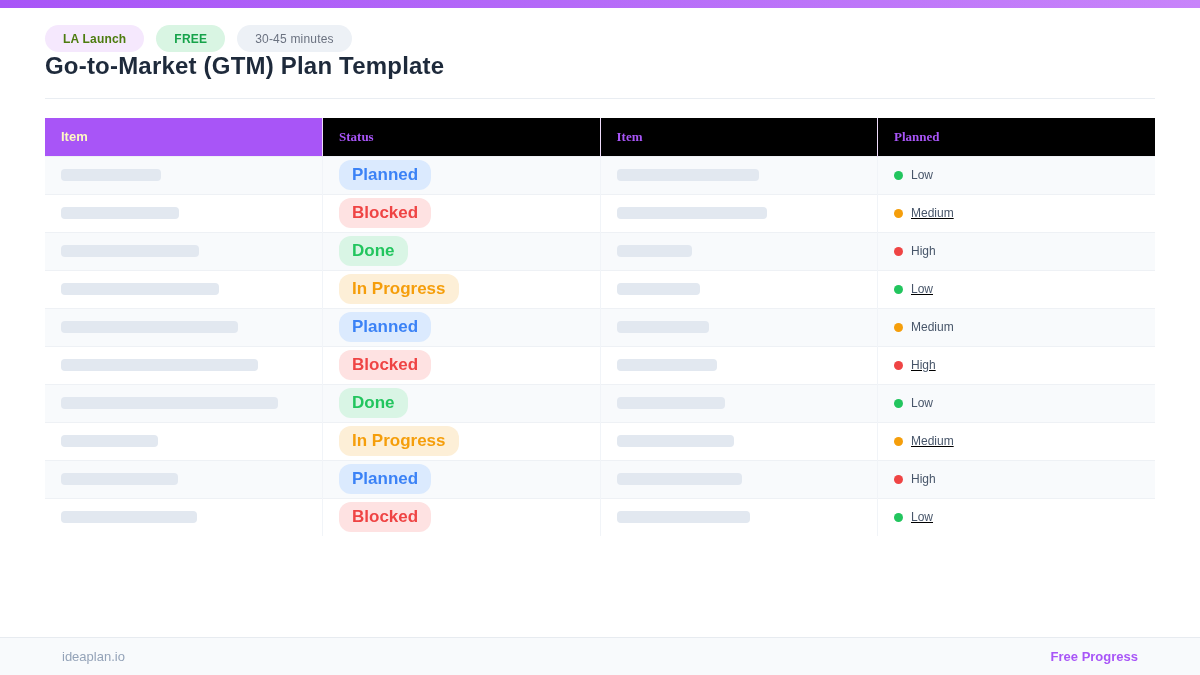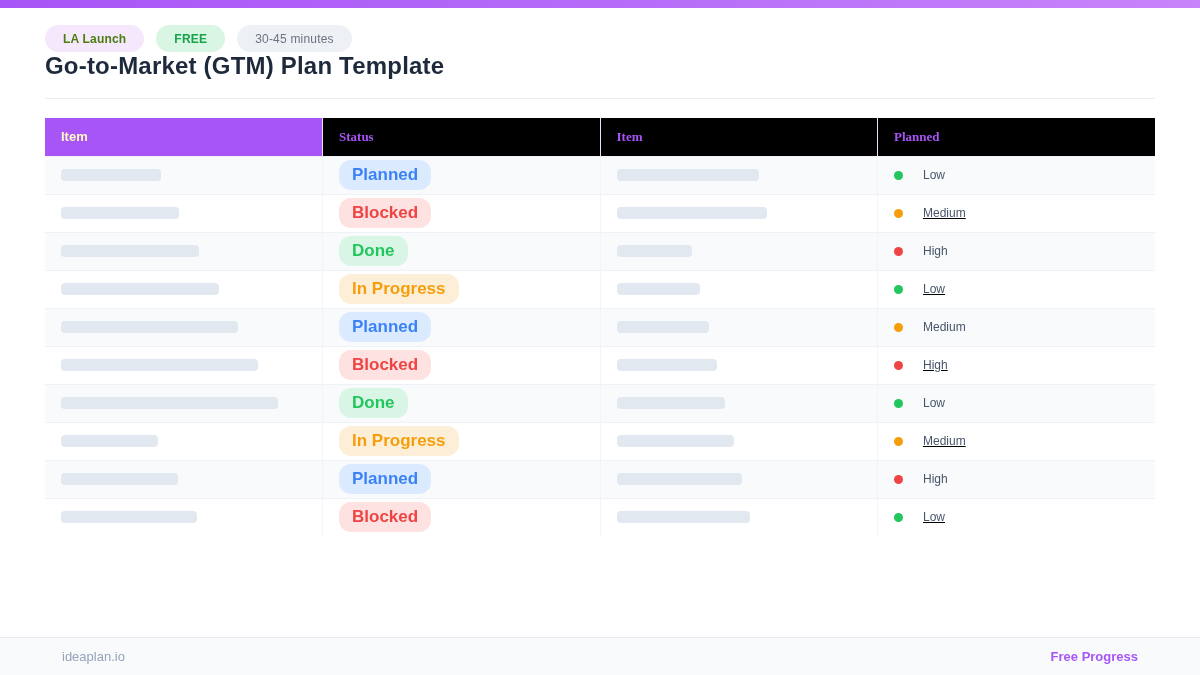--- a/index.html
+++ b/index.html
@@ -46,21 +46,21 @@
   .gtm-table tr.odd td { background: #f8fafc; }
   .gtm-table tr.even td { background: #ffffff; text-decoration: underline; }
   .gtm-table td + td { border-left: 1px solid #f1f4f8; }
   .skeleton {
     height: 12px; border-radius: 4px; background: #e2e8f0;
   }
   .status-pill {
     display: inline-block; padding: 5px 13px; border-radius: 12px;
     font-size: 17px; font-weight: bold;
   }
-  .priority-cell { display: flex; align-items: center; gap: 20px; }
+  .priority-cell { display: flex; align-items: center; gap: 8px; }
   .priority-dot { width: 9px; height: 9px; border-radius: 50%; flex: 0 0 auto; }
   .priority-label { font-size: 12px; color: #475569; }
   
   .footer {
     position: absolute; left: 0; bottom: 0; width: 100%; height: 38px;
     background: #f8fafc; border-top: 1px solid #e7ebf0;
     display: flex; align-items: center; justify-content: space-between;
     padding: 0 62px;
   }
   .footer-left { font-size: 13px; color: #94a3b8; }

